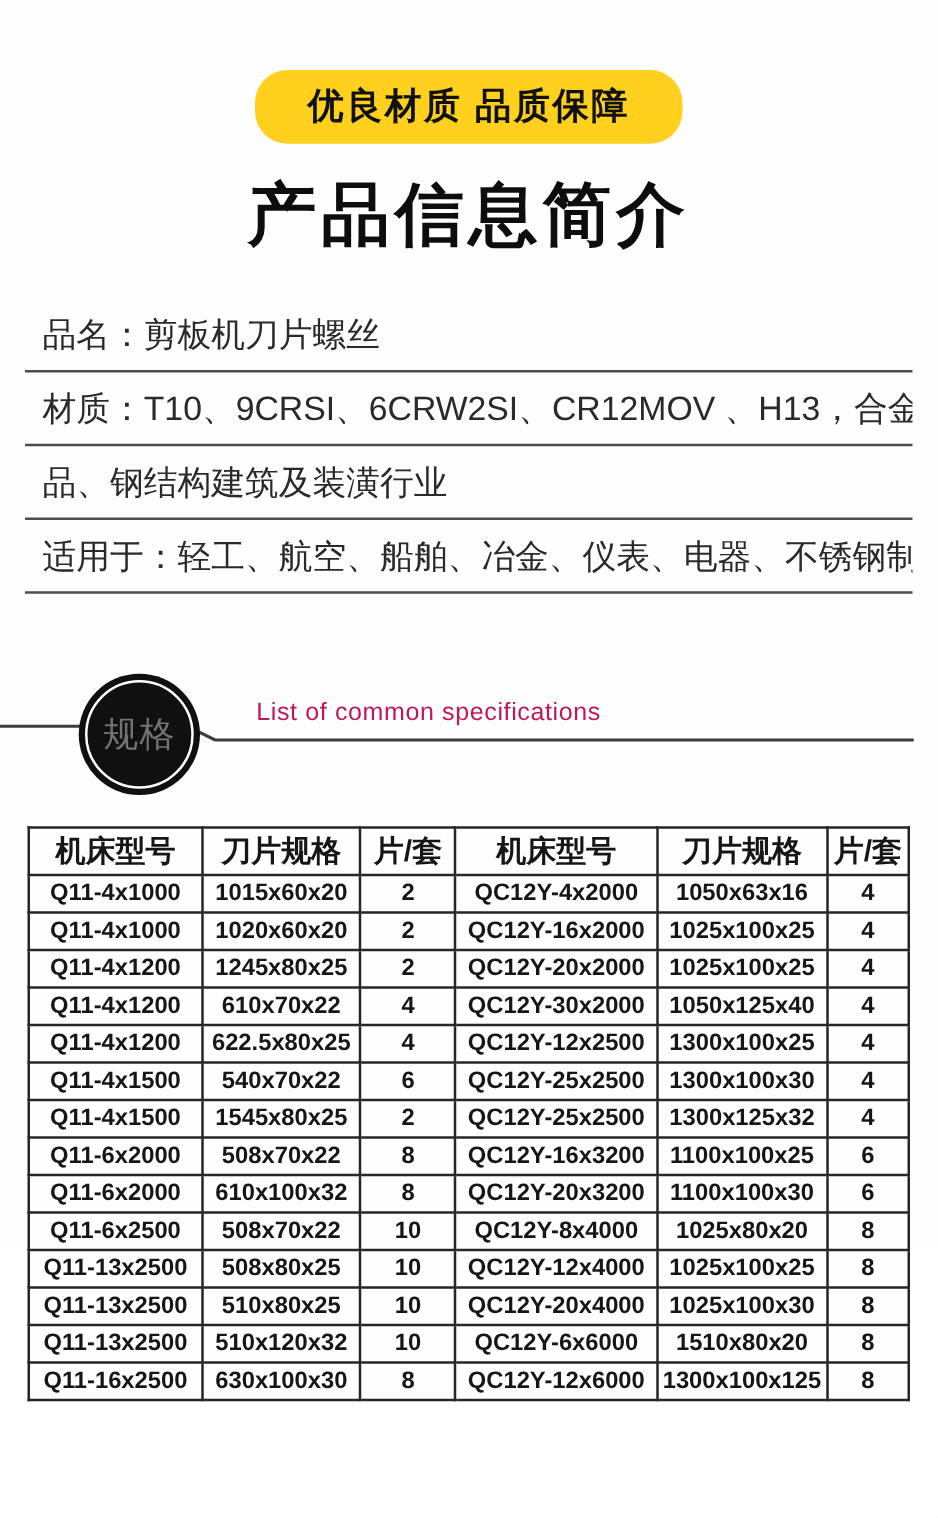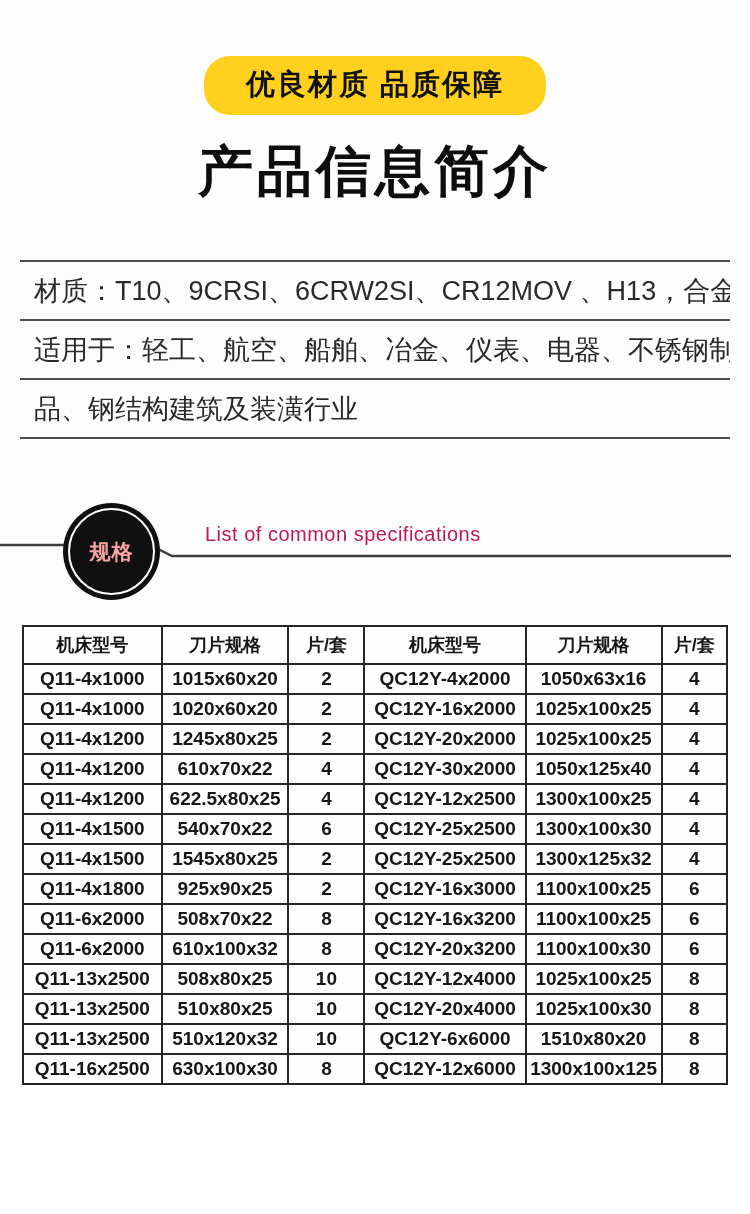--- a/index.html
+++ b/index.html
@@ -49,21 +49,21 @@
 
   
   .spec-header { position: relative; margin-top: 64px; height: 106px; }
   .spec-divider { position: absolute; left: 0; top: 38px; width: 750px; height: 22px; }
   .spec-circle {
     position: absolute; left: 63px; top: 0;
     width: 97px; height: 97px;
     background: #101010;
     border-radius: 50%;
     display: flex; align-items: center; justify-content: center;
-    color: #fca5a5; font-size: 21px; font-weight: 700;
+    color: #737373; font-size: 28px; font-weight: 400;
     letter-spacing: 1px;
     z-index: 2;
   }
   .spec-circle::before {
     content: "";
     position: absolute; inset: 5px;
     border: 2px solid #ffffff;
     border-radius: 50%;
   }
   .spec-titles { position: absolute; left: 205px; top: 6px; }
@@ -80,21 +80,21 @@
   }
   table.spec th, table.spec td {
     border: 2px solid #262626;
     text-align: center;
     vertical-align: middle;
     font-weight: 700;
     color: #161616;
     white-space: nowrap;
     overflow: hidden;
   }
-  table.spec th { height: 38px; font-size: 18px; }
+  table.spec th { height: 38px; font-size: 24px; }
   table.spec td { height: 30px; font-size: 19px; }
   table.spec col.c1 { width: 19.7%; }
   table.spec col.c2 { width: 18.0%; }
   table.spec col.c3 { width: 10.8%; }
   table.spec col.c4 { width: 22.9%; }
   table.spec col.c5 { width: 19.3%; }
   table.spec col.c6 { width: 9.3%; }
 </style>
 </head>
 <body>
@@ -102,24 +102,25 @@
 <div class="page">
 
   <div class="pill-wrap">
     <div class="pill">优良材质 品质保障</div>
   </div>
 
   <div class="page-title">产品信息简介</div>
 
   <div class="info">
     <div class="info-row first">
+      <span>品名：剪板机刀片螺丝</span>
     </div>
     <div class="info-row">材质：T10、9CRSI、6CRW2SI、CR12MOV 、H13，合金钢</div>
+    <div class="info-row">品、钢结构建筑及装潢行业</div>
     <div class="info-row">适用于：轻工、航空、船舶、冶金、仪表、电器、不锈钢制</div>
-    <div class="info-row">品、钢结构建筑及装潢行业</div>
   </div>
 
   <div class="spec-header">
     <svg class="spec-divider" viewBox="0 0 750 22" preserveAspectRatio="none">
       <path d="M0 4 H150 L172 15 H731" fill="none" stroke="#3c3c3c" stroke-width="2.5"></path>
     </svg>
     <div class="spec-circle">
       <span>规格</span>
     </div>
     <div class="spec-titles">
@@ -198,44 +199,44 @@
           </tr>
           <tr>
             <td>Q11-4x1500</td>
             <td>1545x80x25</td>
             <td>2</td>
             <td>QC12Y-25x2500</td>
             <td>1300x125x32</td>
             <td>4</td>
           </tr>
           <tr>
-            <td>Q11-4x1800</td>
-            <td>925x90x25</td>
-            <td>2</td>
-            <td>QC12Y-16x3000</td>
-            <td>1100x100x25</td>
-            <td>6</td>
-          </tr>
-          <tr>
             <td>Q11-6x2000</td>
             <td>508x70x22</td>
             <td>8</td>
             <td>QC12Y-16x3200</td>
             <td>1100x100x25</td>
             <td>6</td>
           </tr>
           <tr>
             <td>Q11-6x2000</td>
             <td>610x100x32</td>
             <td>8</td>
             <td>QC12Y-20x3200</td>
             <td>1100x100x30</td>
             <td>6</td>
           </tr>
           <tr>
+            <td>Q11-6x2500</td>
+            <td>508x70x22</td>
+            <td>10</td>
+            <td>QC12Y-8x4000</td>
+            <td>1025x80x20</td>
+            <td>8</td>
+          </tr>
+          <tr>
             <td>Q11-13x2500</td>
             <td>508x80x25</td>
             <td>10</td>
             <td>QC12Y-12x4000</td>
             <td>1025x100x25</td>
             <td>8</td>
           </tr>
           <tr>
             <td>Q11-13x2500</td>
             <td>510x80x25</td>

